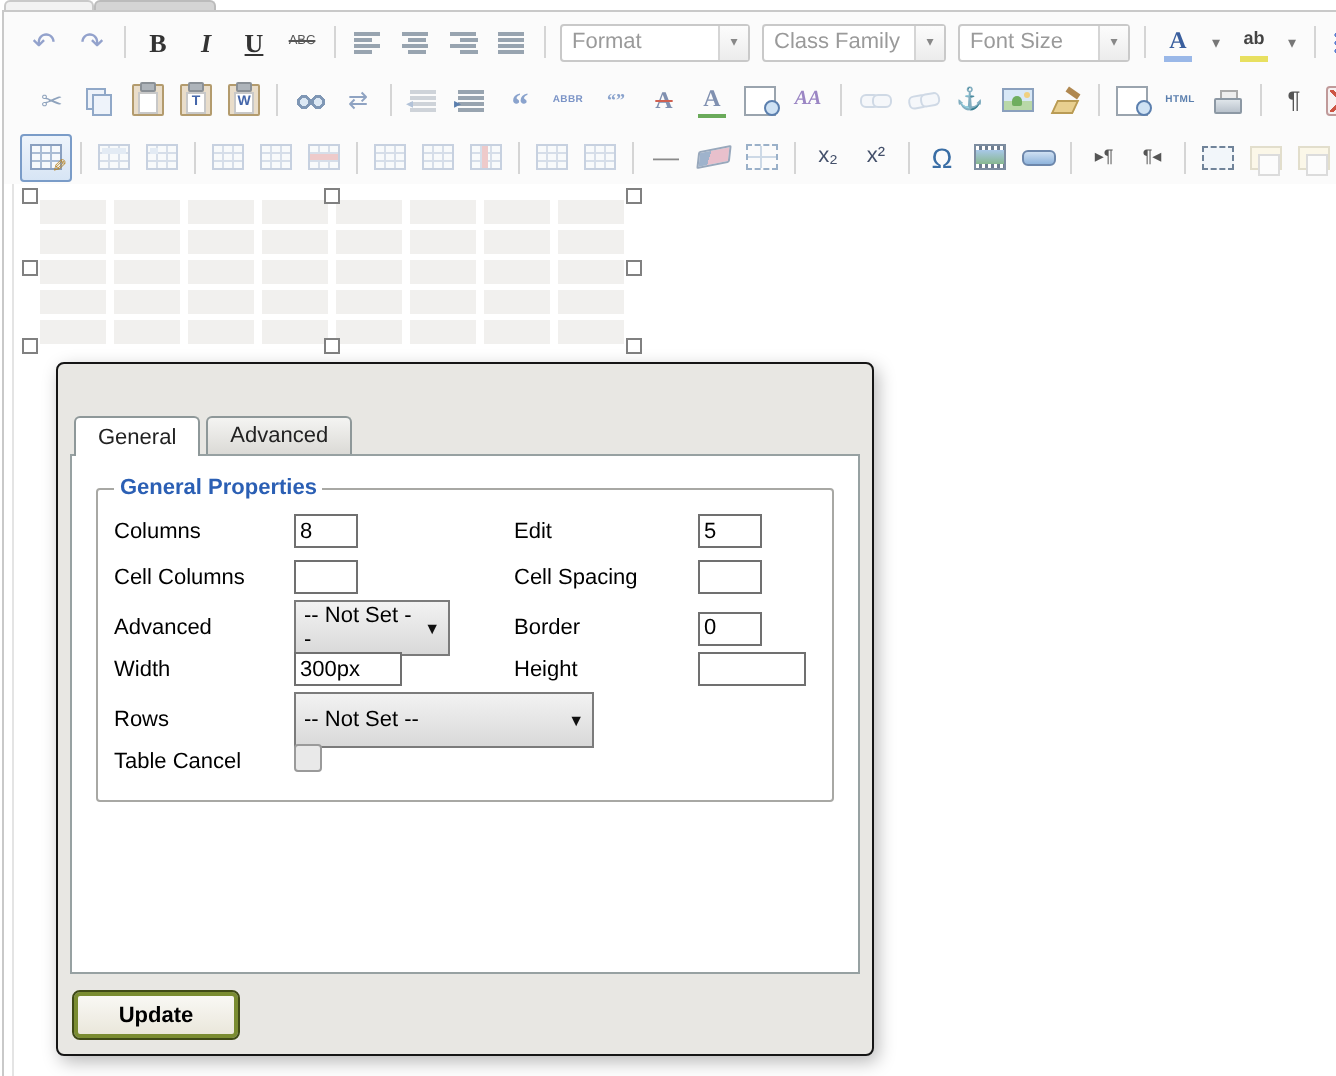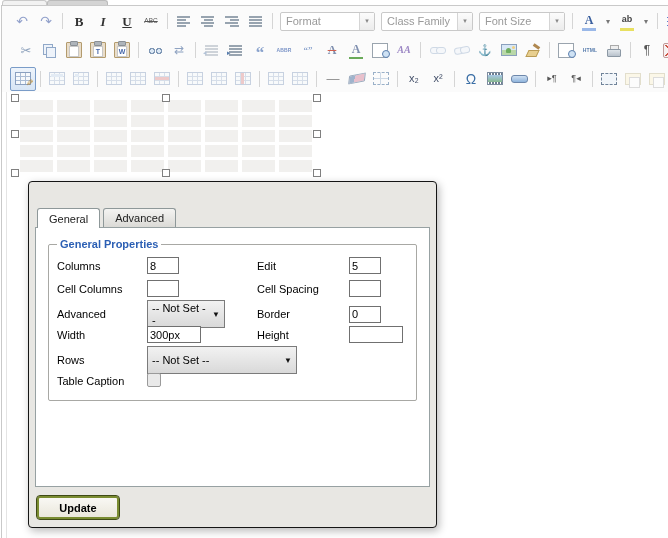--- a/index.html
+++ b/index.html
@@ -530,21 +530,21 @@
             <span class="fctl">
               <span class="selbox w-class">
                 <span>-- Not Set --</span>
                 <span class="sel-arrow">▼</span>
               </span>
             </span>
             <span class="flab"></span>
             <span class="fctl"></span>
           </div>
           <div class="frow">
-            <span class="flab">Table Caption</span>
+            <span class="flab">Table Cancel</span>
             <span class="fctl"><span class="checkbox"></span></span>
             <span class="flab"></span>
             <span class="fctl"></span>
           </div>
         </fieldset>
       </div>
       <button class="btn btn-update">Update</button>
     </div>
   </div>
 </div>

